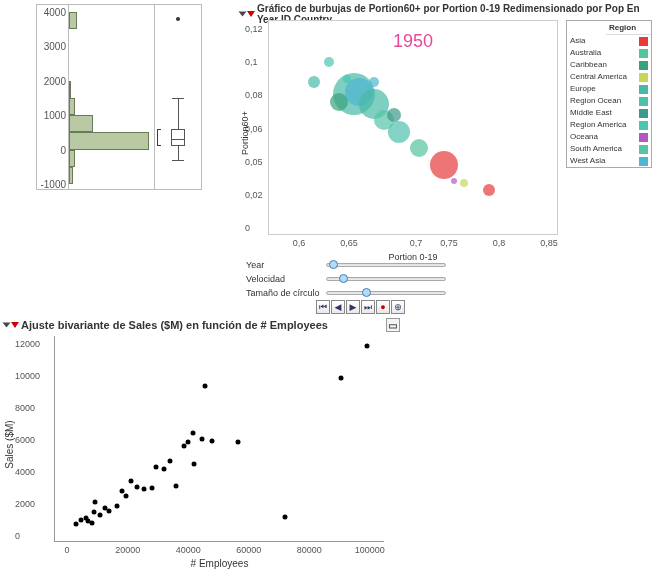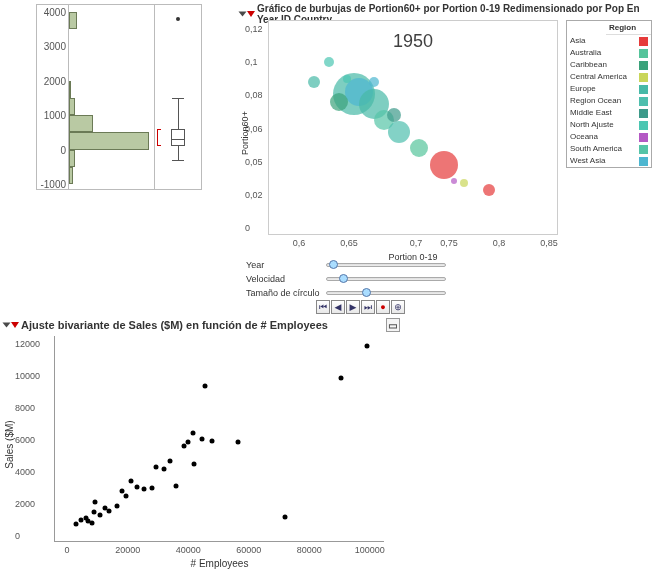--- a/index.html
+++ b/index.html
@@ -60,21 +60,21 @@
     border-left: 4px solid transparent; border-right: 4px solid transparent;
     border-bottom: none;
   }
   .bubble-plot {
     position: absolute; left: 30px; top: 18px; width: 290px; height: 215px;
     border: 1px solid #ccc;
     background: #fff;
   }
   .bubble-plot .bigyear {
     position: absolute; left: 50%; top: 10px; transform: translateX(-50%);
-    font-size: 18px; color: #404040;
+    font-size: 18px; color: #ec4899;
   }
   .axis-label-x {
     position: absolute; bottom: -28px; left: 50%; transform: translateX(-50%);
     font-size: 9px; color: #333;
   }
   .axis-label-y {
     position: absolute; left: -24px; top: 50%;
     transform: translateX(-50%) rotate(-90deg);
     font-size: 9px; color: #333;
   }
@@ -258,21 +258,21 @@
       </div>
       <div class="legend-row">
         <span>Region Ocean</span>
         <span class="swatch" style="background: rgb(79, 191, 174);"></span>
       </div>
       <div class="legend-row">
         <span>Middle East</span>
         <span class="swatch" style="background: rgb(61, 154, 138);"></span>
       </div>
       <div class="legend-row">
-        <span>North Ajuste</span>
+        <span>Region America</span>
         <span class="swatch" style="background: rgb(76, 198, 178);"></span>
       </div>
       <div class="legend-row">
         <span>Oceana</span>
         <span class="swatch" style="background: rgb(180, 89, 196);"></span>
       </div>
       <div class="legend-row">
         <span>South America</span>
         <span class="swatch" style="background: rgb(85, 196, 167);"></span>
       </div>

